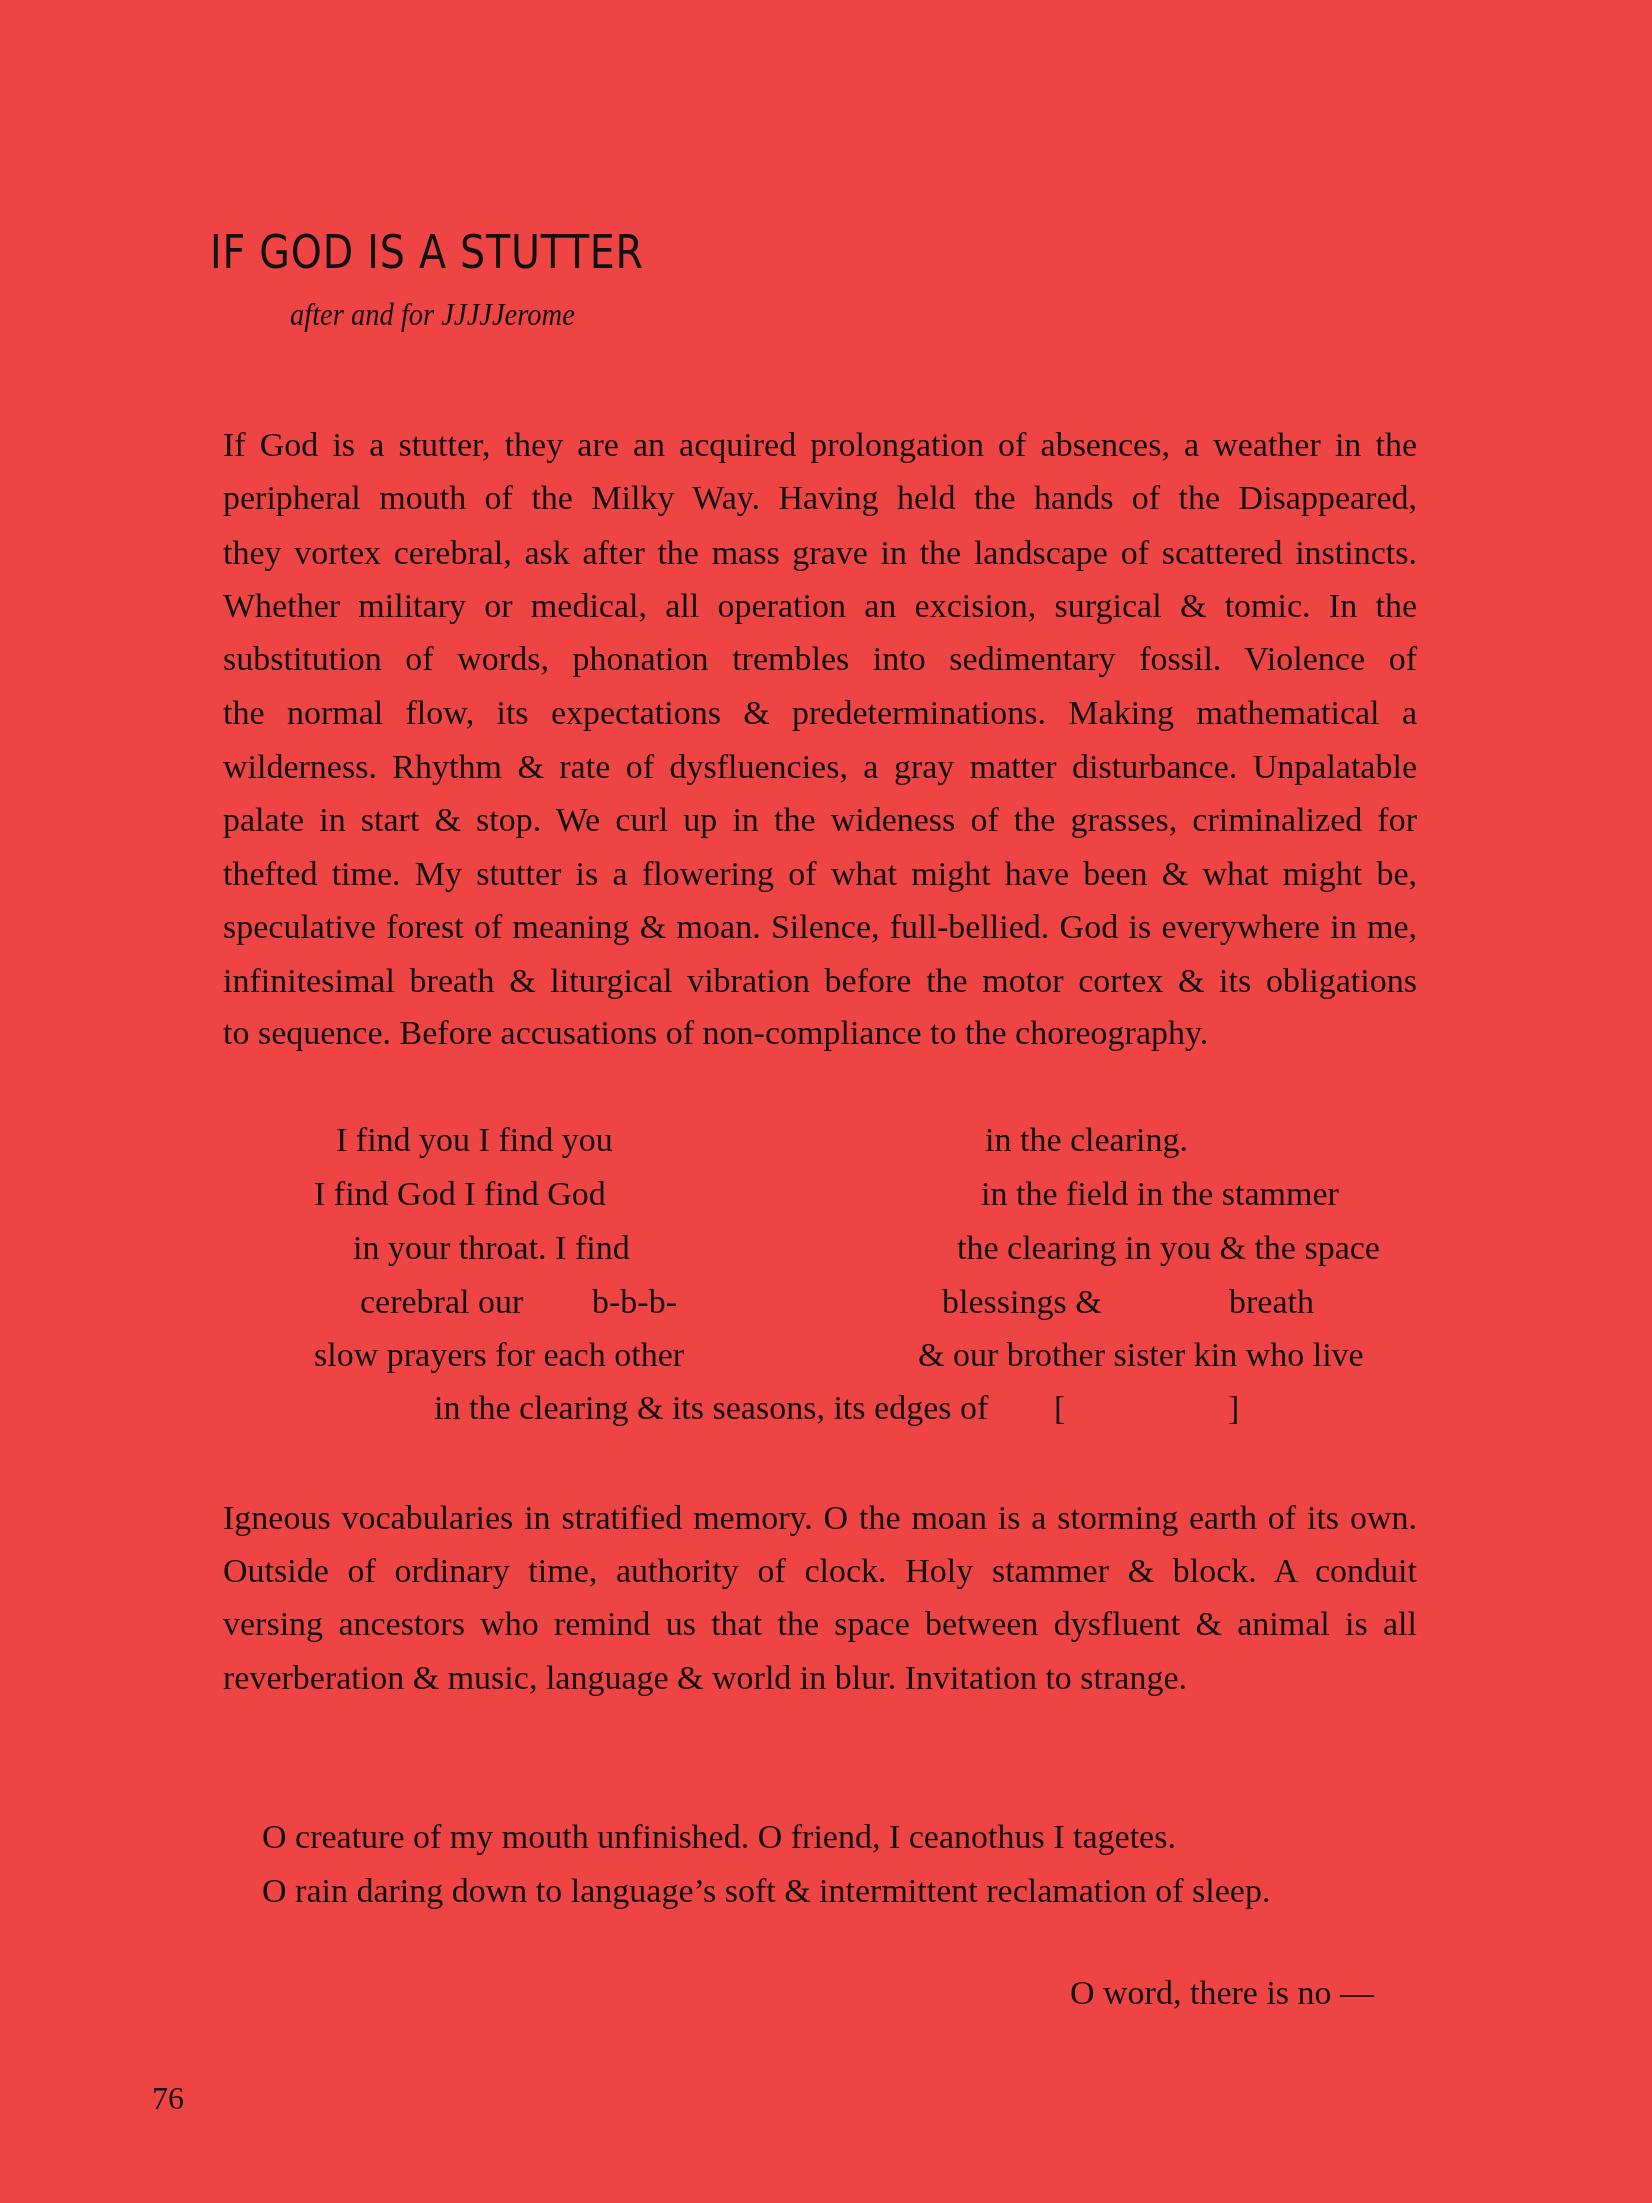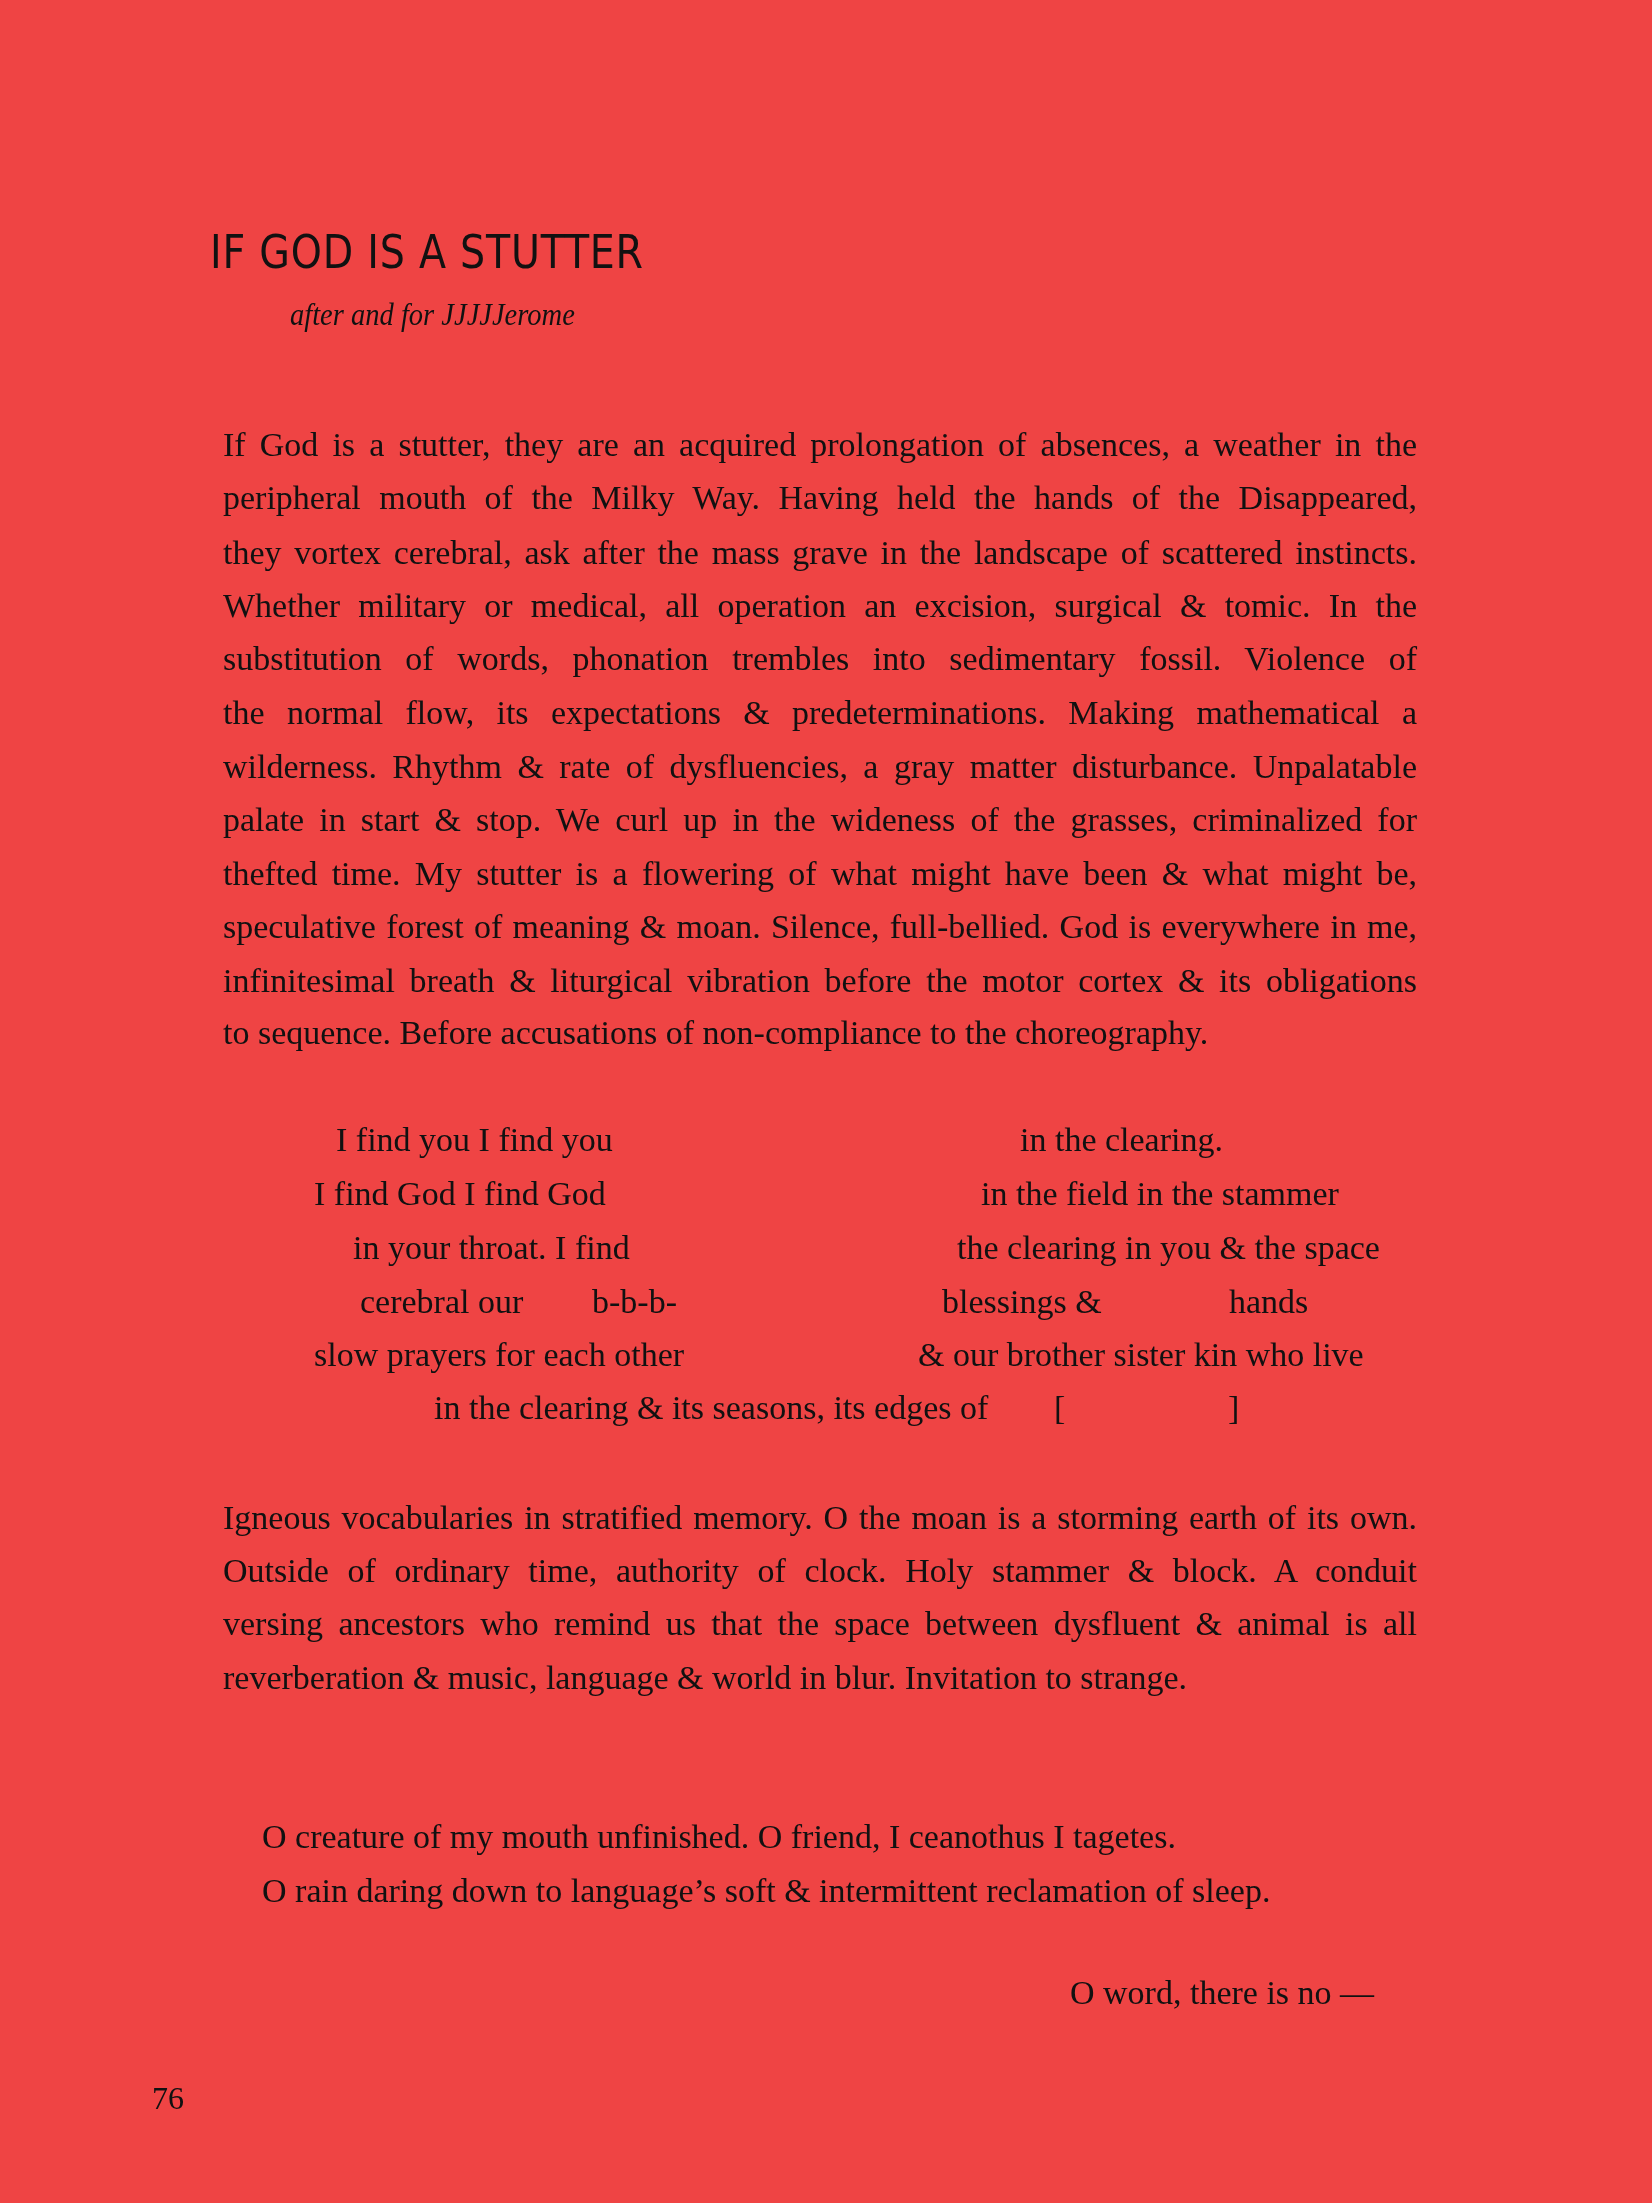--- a/index.html
+++ b/index.html
@@ -97,25 +97,25 @@
   </div>
 
   <div>
     <div class="line" style="left:336px; top:1120px">I find you I find you</div>
     <div class="line" style="left:314px; top:1174px">I find God I find God</div>
     <div class="line" style="left:353px; top:1228px">in your throat. I find</div>
     <div class="line" style="left:360px; top:1282px">cerebral our</div>
     <div class="line" style="left:592px; top:1282px">b-b-b-</div>
     <div class="line" style="left:314px; top:1335px">slow prayers for each other</div>
 
-    <div class="line" style="left:1020px; top:1120px">in the clearing.</div>
+    <div class="line" style="left:985px; top:1120px">in the clearing.</div>
     <div class="line" style="left:981px; top:1174px">in the field in the stammer</div>
     <div class="line" style="left:957px; top:1228px">the clearing in you &amp; the space</div>
     <div class="line" style="left:942px; top:1282px">blessings &amp;</div>
-    <div class="line" style="left:1229px; top:1282px">hands</div>
+    <div class="line" style="left:1229px; top:1282px">breath</div>
     <div class="line" style="left:918px; top:1335px">&amp; our brother sister kin who live</div>
 
     <div class="line" style="left:434px; top:1388px">in the clearing &amp; its seasons, its edges of</div>
     <div class="line" style="left:1054px; top:1388px">[</div>
     <div class="line" style="left:1228px; top:1388px">]</div>
   </div>
 
   <div>
     <div class="line just" style="top:1498px">Igneous vocabularies in stratified memory. O the moan is a storming earth of its own.</div>
     <div class="line just" style="top:1551px">Outside of ordinary time, authority of clock. Holy stammer &amp; block. A conduit</div>

